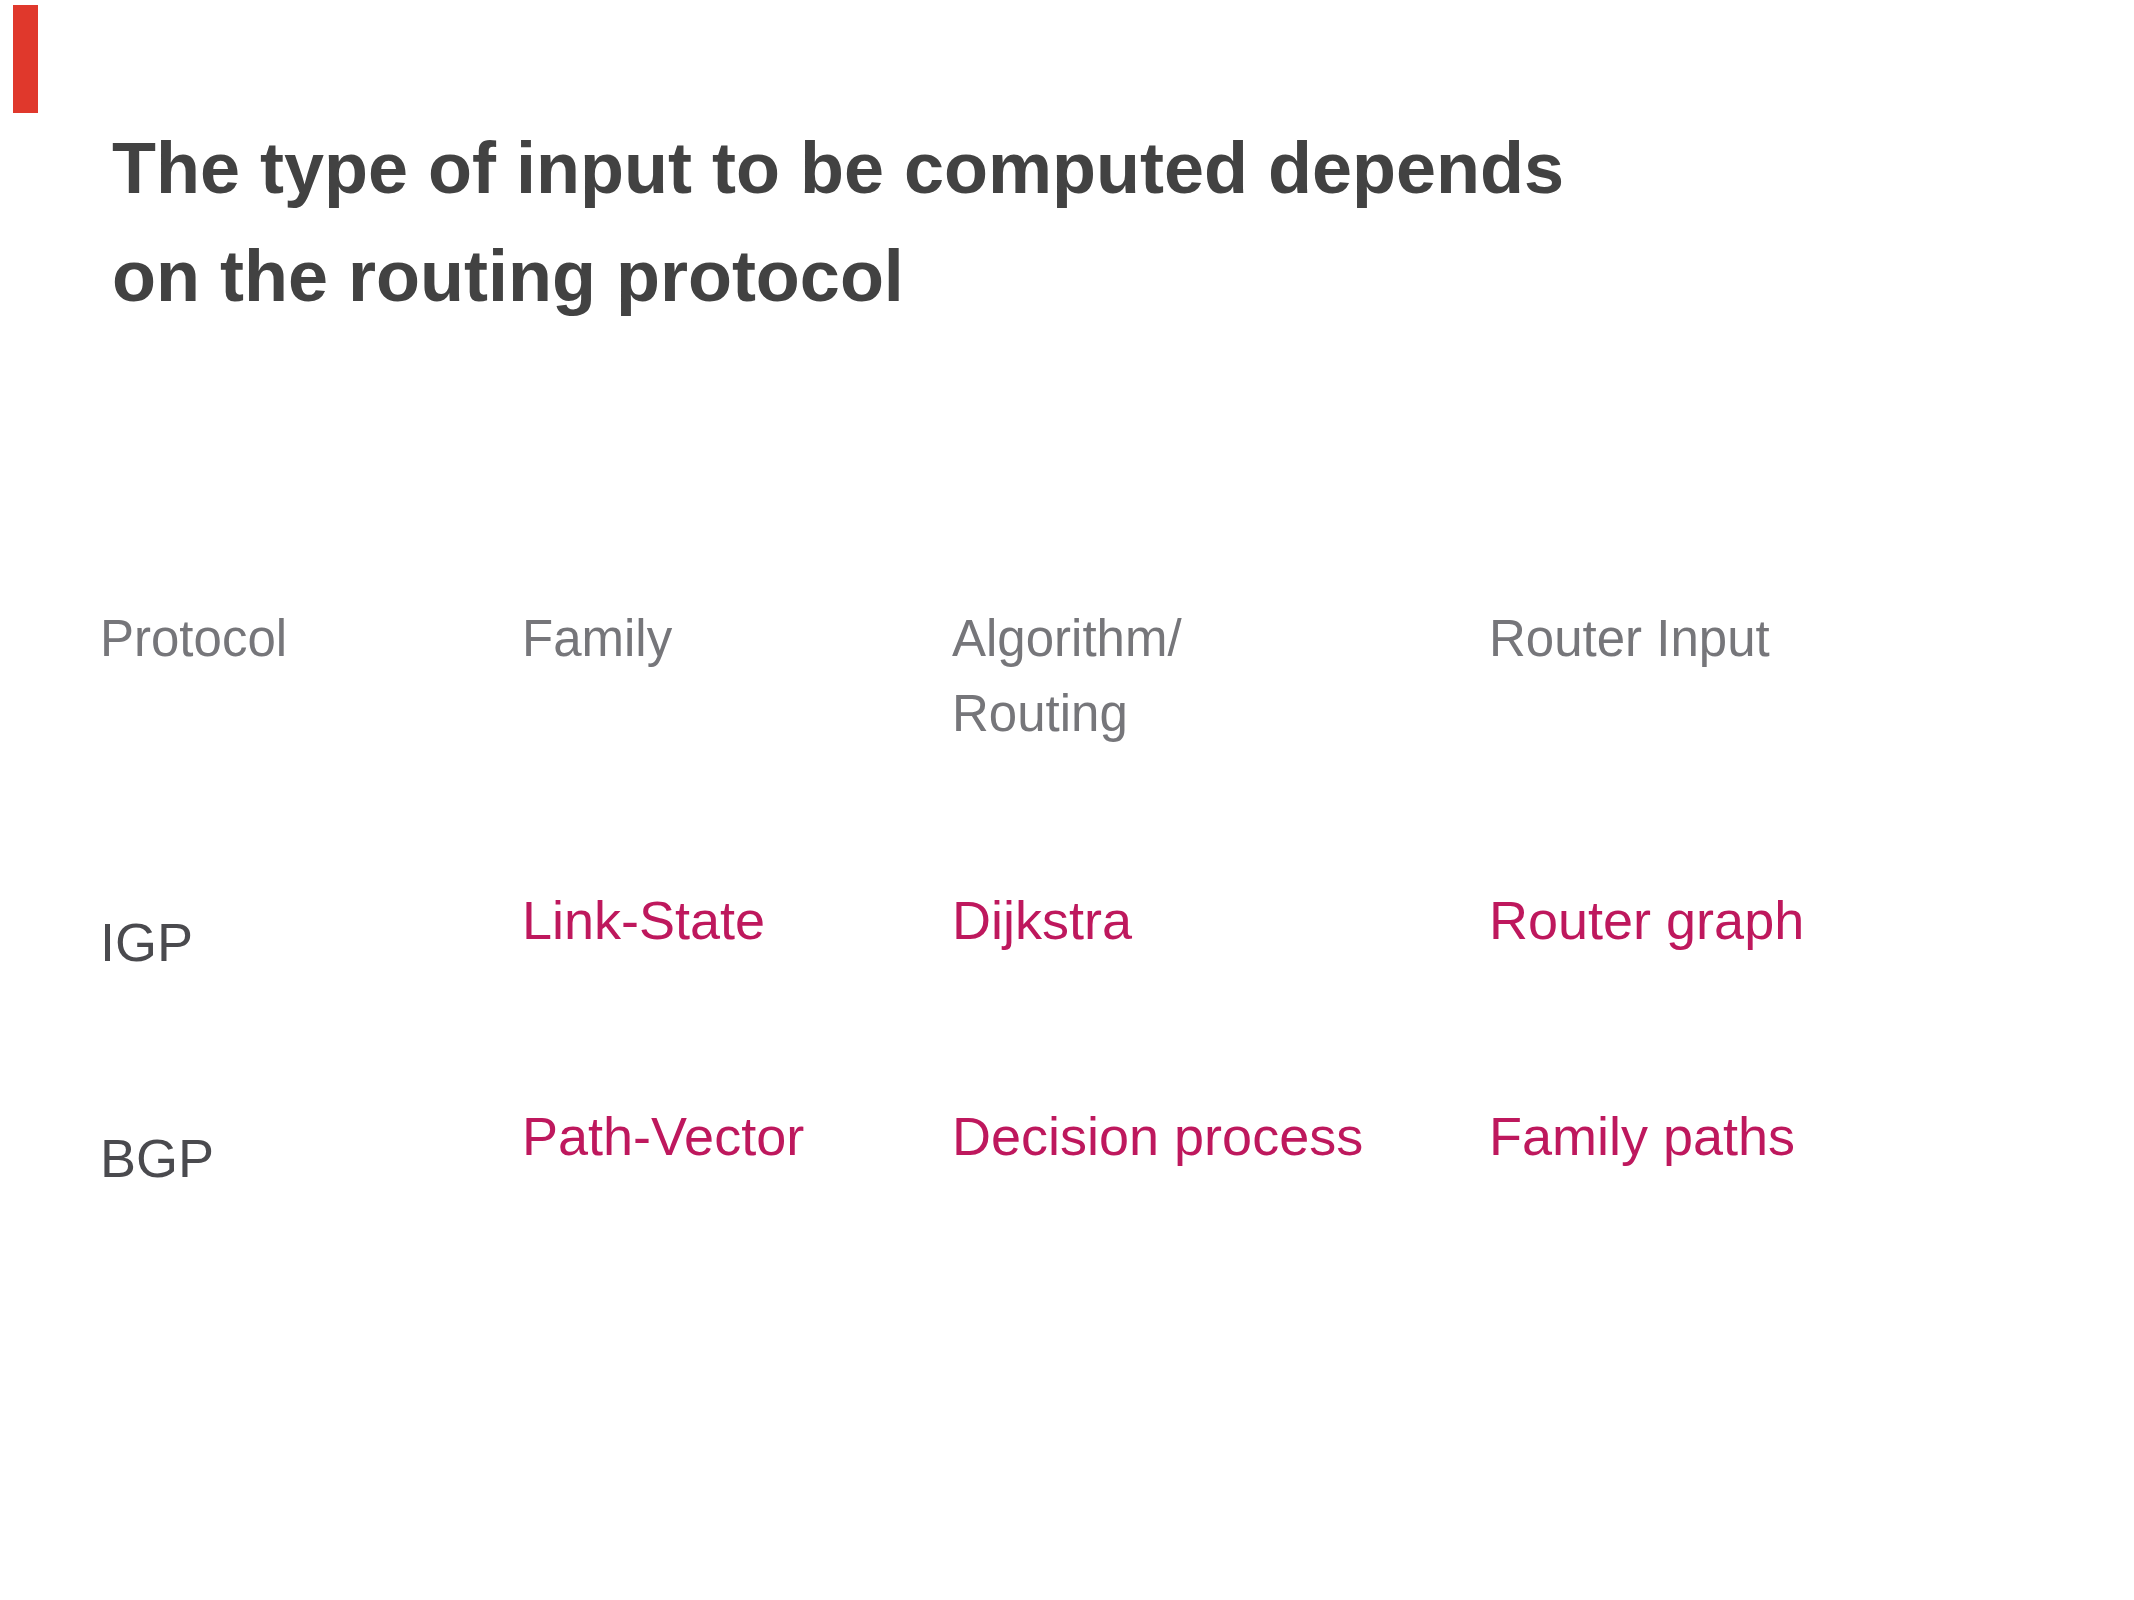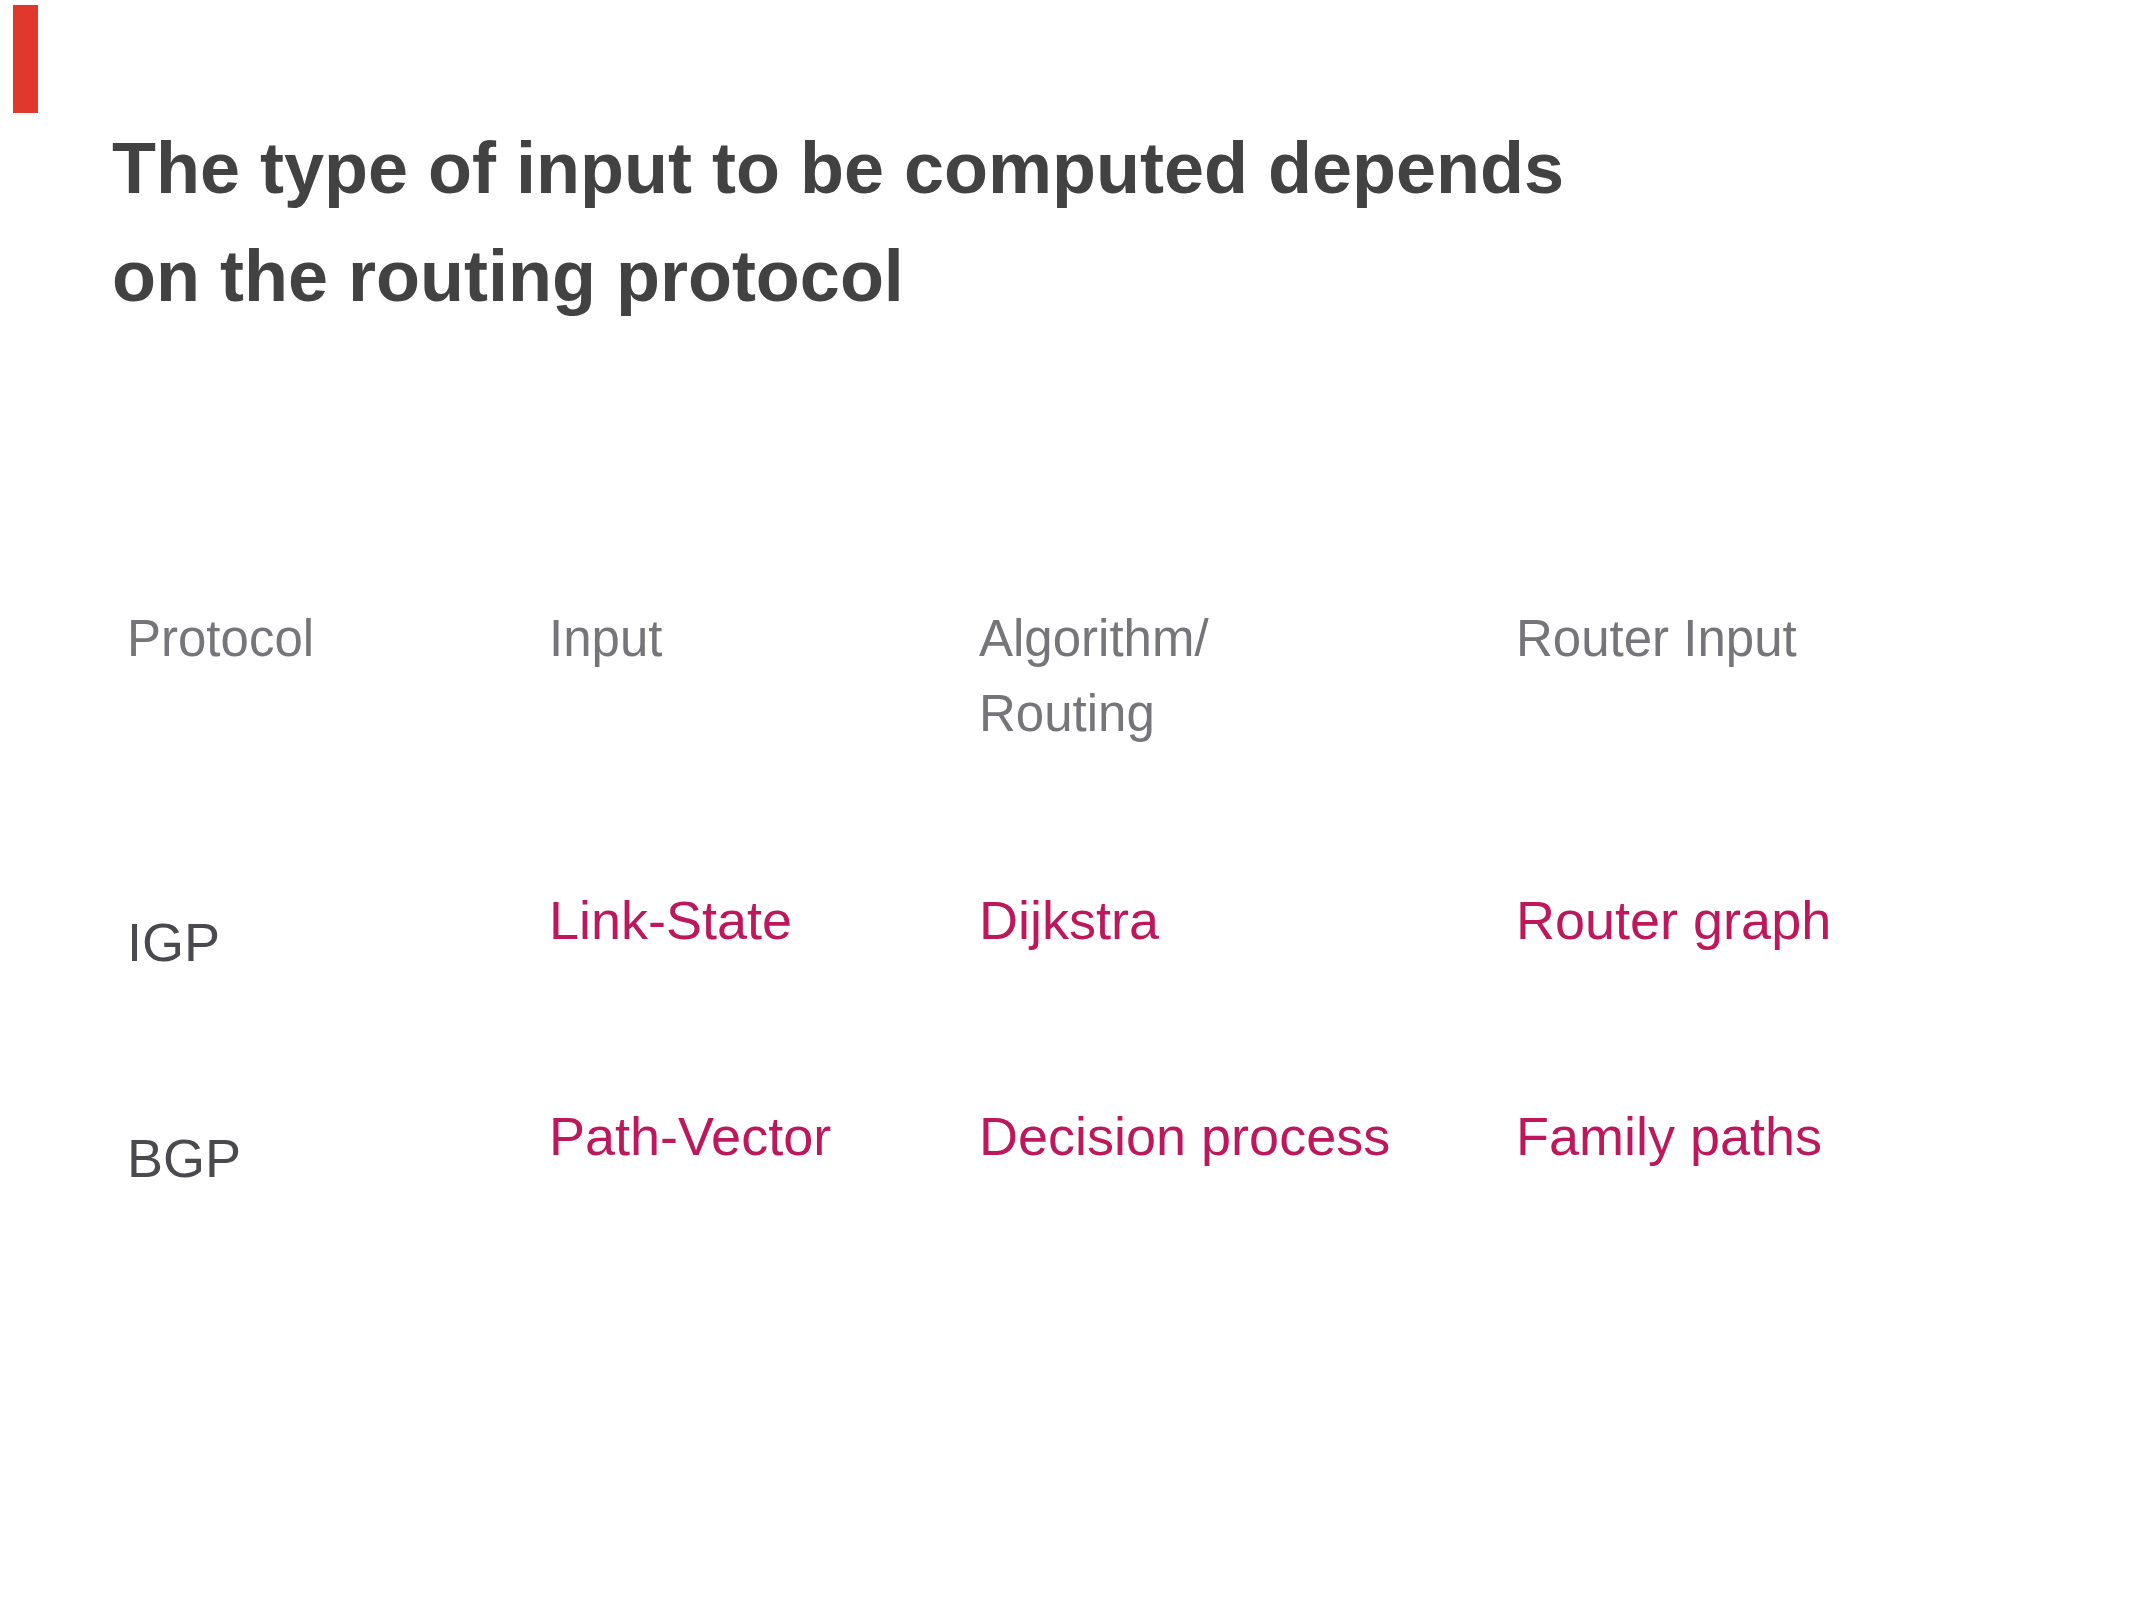--- a/index.html
+++ b/index.html
@@ -30,21 +30,21 @@
     top: 114px;
     font-size: 72px;
     line-height: 108px;
     font-weight: 700;
     color: #424242;
     letter-spacing: 0px;
     white-space: nowrap;
   }
   .table {
     position: absolute;
-    left: 127px;
+    left: 100px;
     top: 601px;
     display: grid;
     grid-template-columns: 422px 430px 537px 490px;
     grid-template-rows: 282px 216px 216px;
   }
   .th {
     font-size: 51px;
     line-height: 75px;
     font-weight: 400;
     color: #76767a;
@@ -70,21 +70,21 @@
   <div class="accent-bar"></div>
 
   <div class="title">
     <div>The type of input to be computed depends</div>
     <div>on the routing protocol</div>
   </div>
 
   <div class="table">
 
     <div class="th">Protocol</div>
-    <div class="th">Input</div>
+    <div class="th">Family</div>
     <div class="th">Algorithm/
 Routing</div>
     <div class="th">Router Input</div>
 
     <div class="td dim">IGP</div>
     <div class="td">Link-State</div>
     <div class="td">Dijkstra</div>
     <div class="td">Router graph</div>
 
     <div class="td dim">BGP</div>

